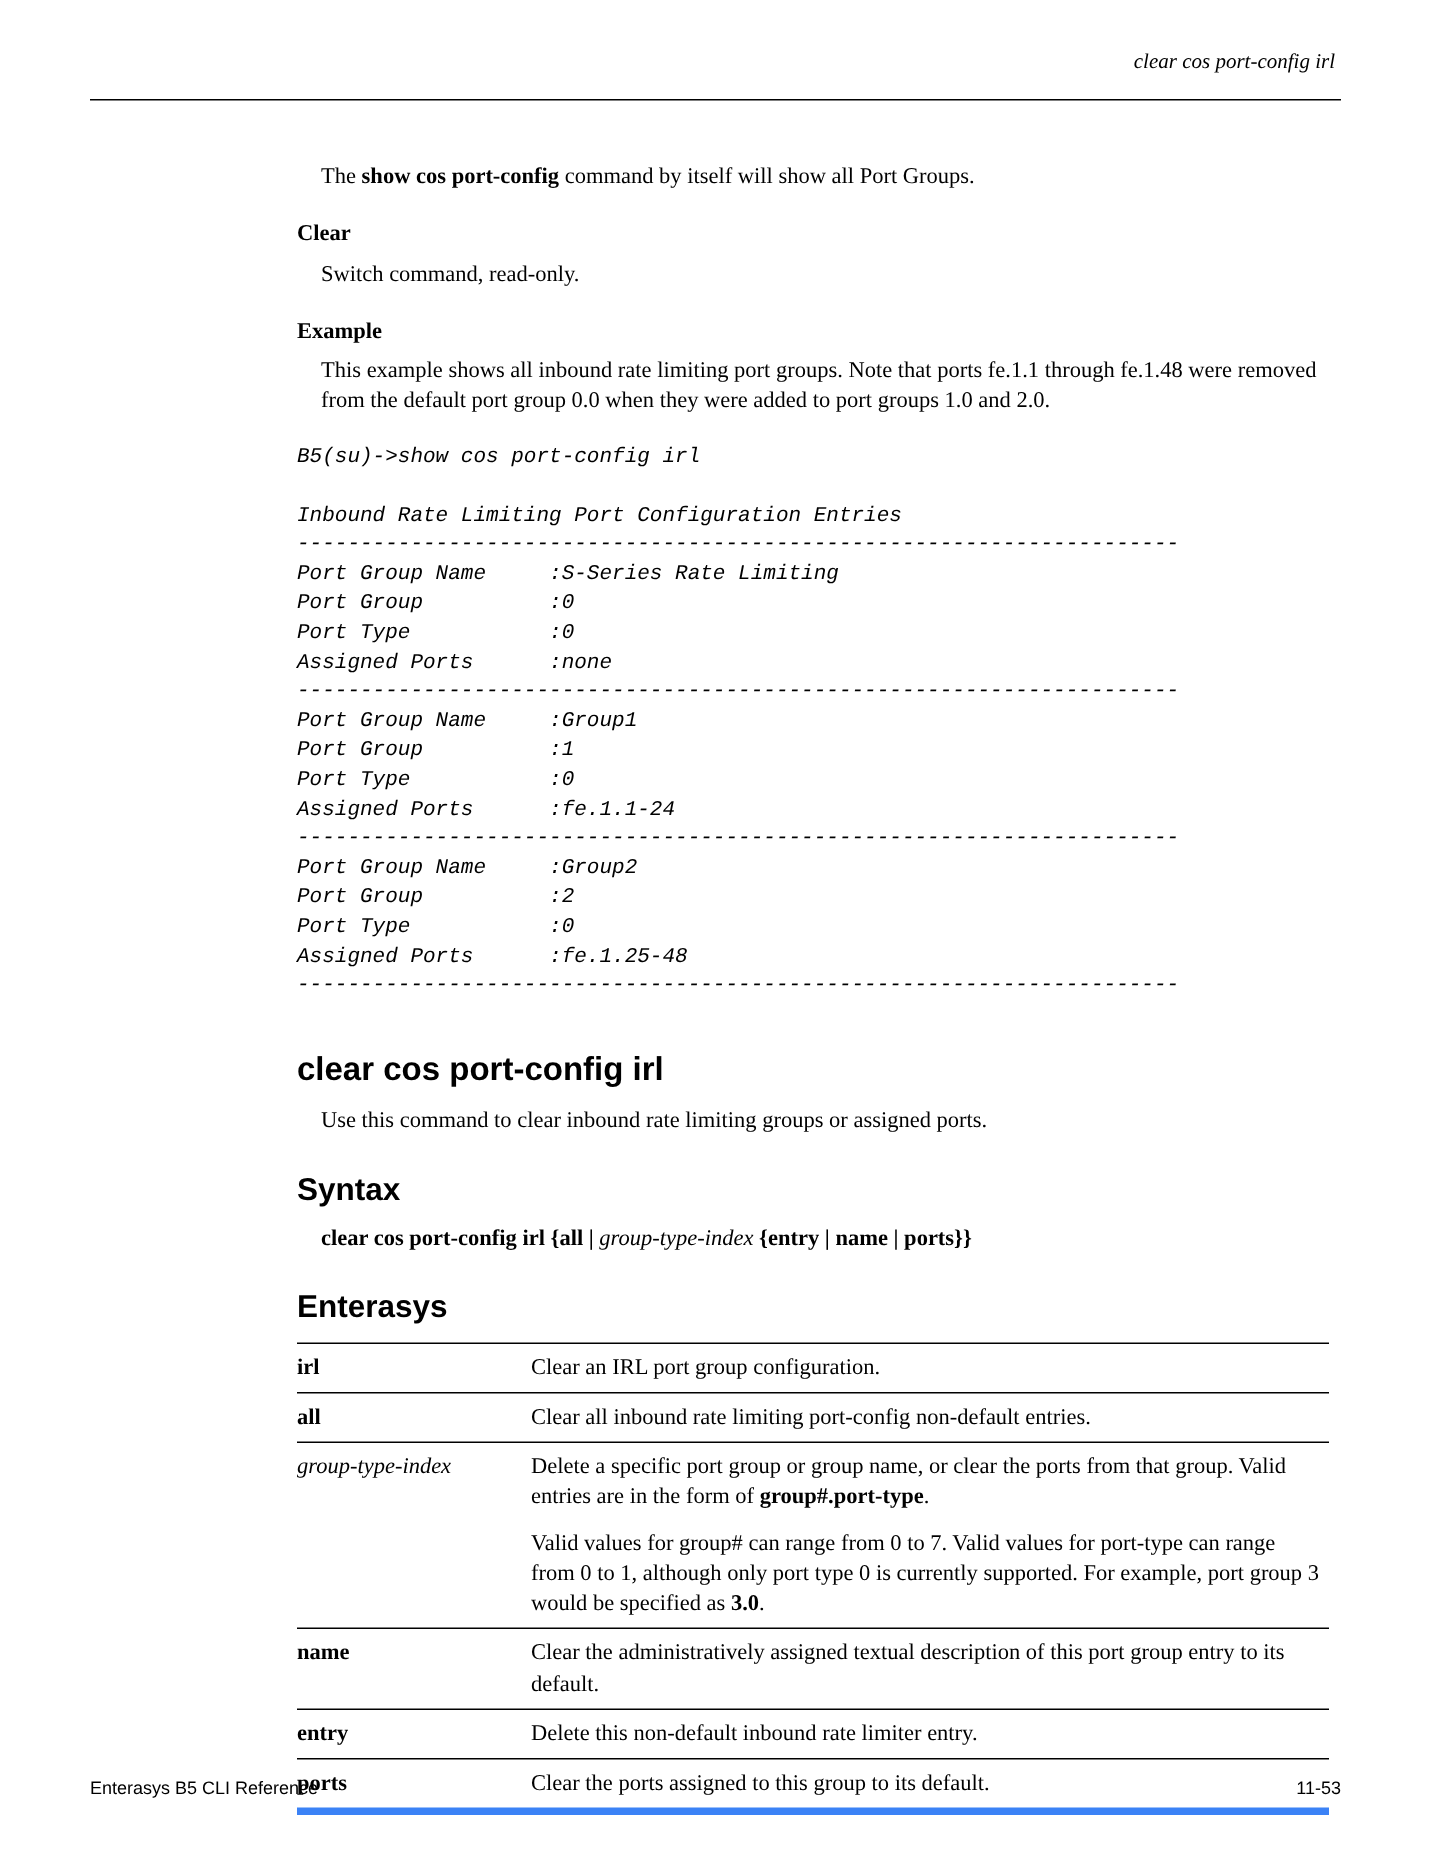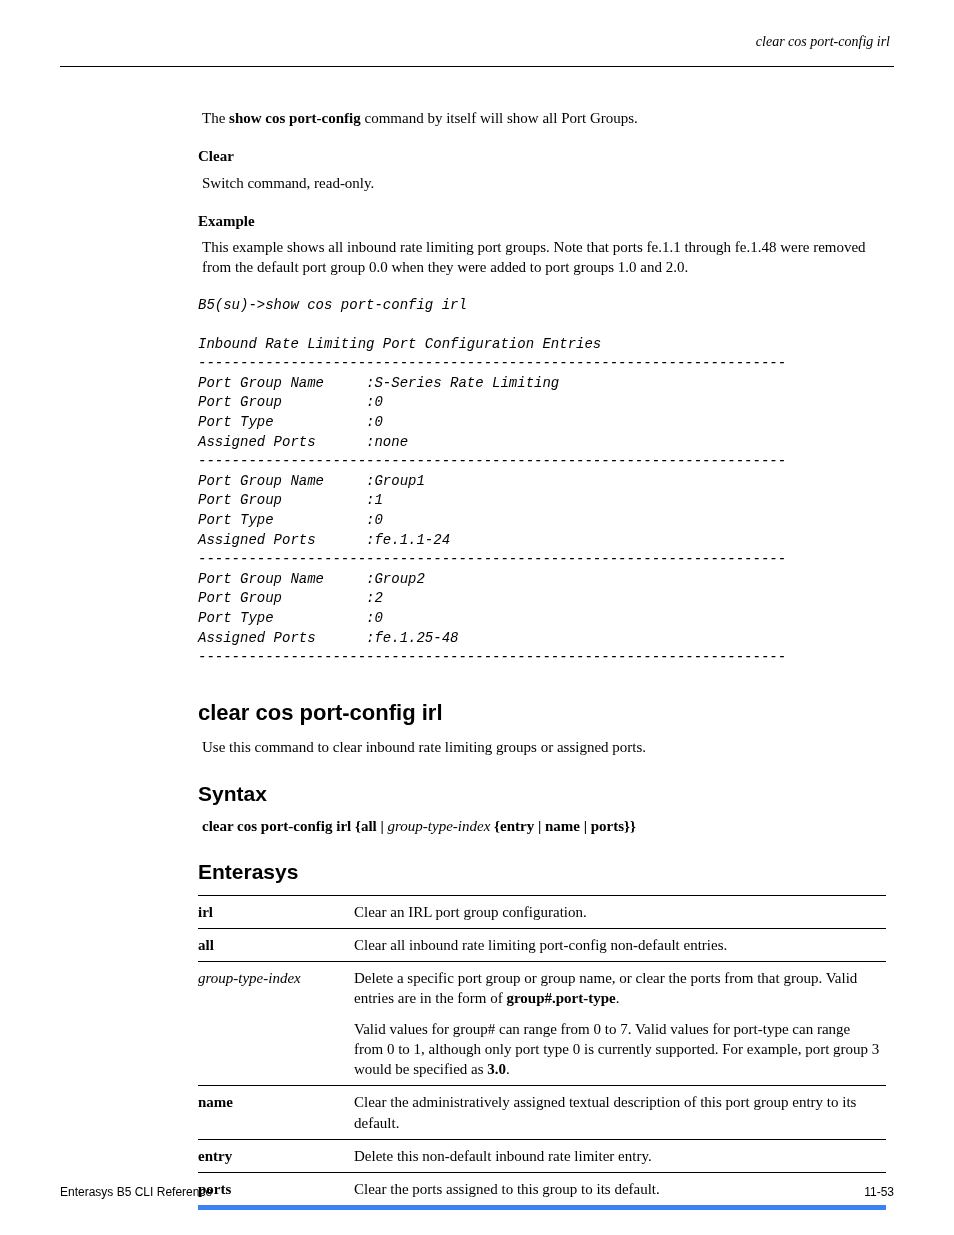--- a/index.html
+++ b/index.html
@@ -33,21 +33,21 @@
     border-top: 1px solid #000;
   }
   .content {
     position: absolute;
     top: 108px;
     left: 198px;
     right: 68px;
     font-size: 15px;
     line-height: 1.35;
   }
-  .para { margin: 0 0 18px 4px; font-family: Liberation Serif, serif; }
+  .para { margin: 0 0 18px 16px; font-family: Liberation Serif, serif; }
   .h3 {
     font-weight: bold;
     font-size: 15px;
     margin: 14px 0 6px 0;
   }
   .code {
     font-family: "Courier New", Courier, monospace;
     font-size: 14px;
     white-space: pre;
     line-height: 1.4;

